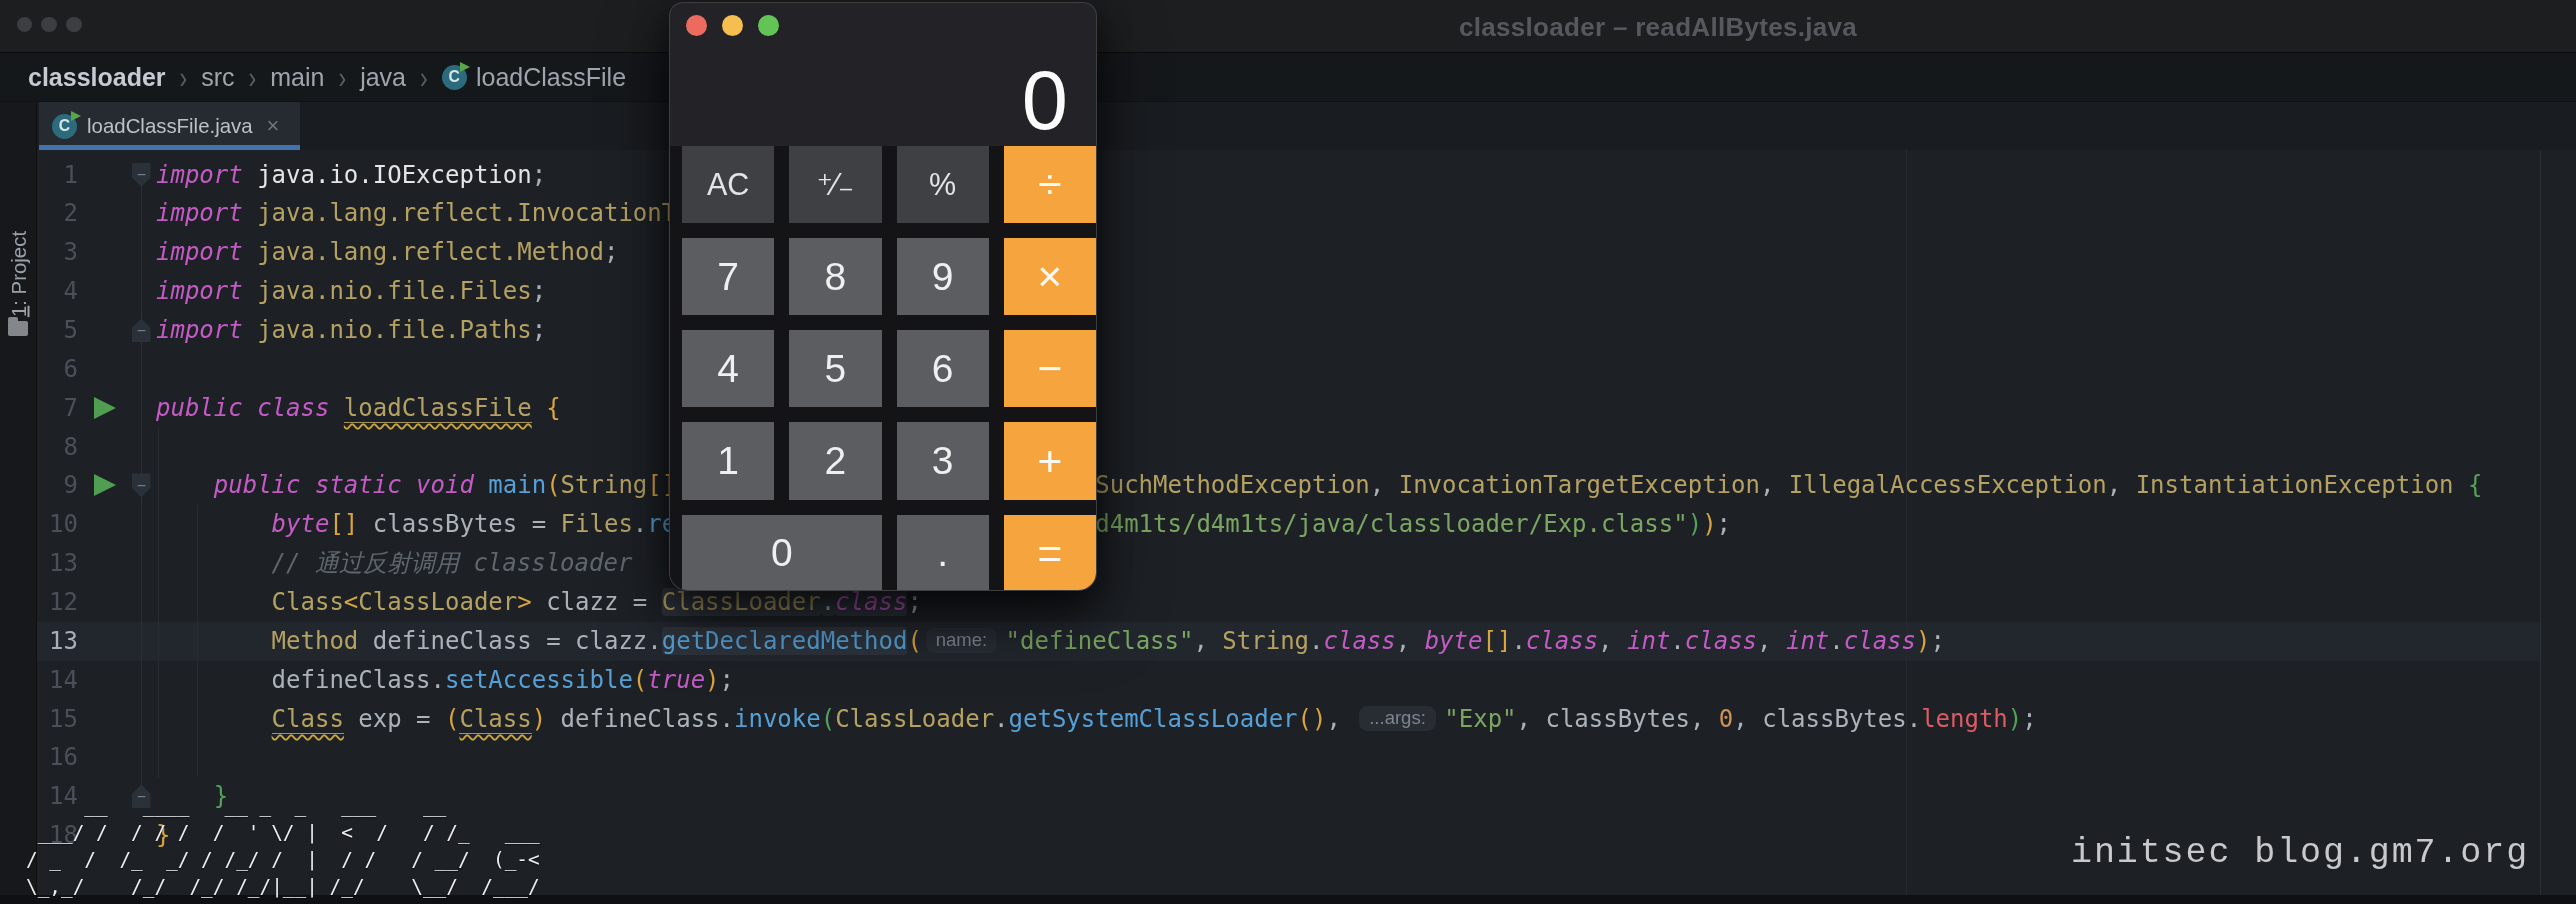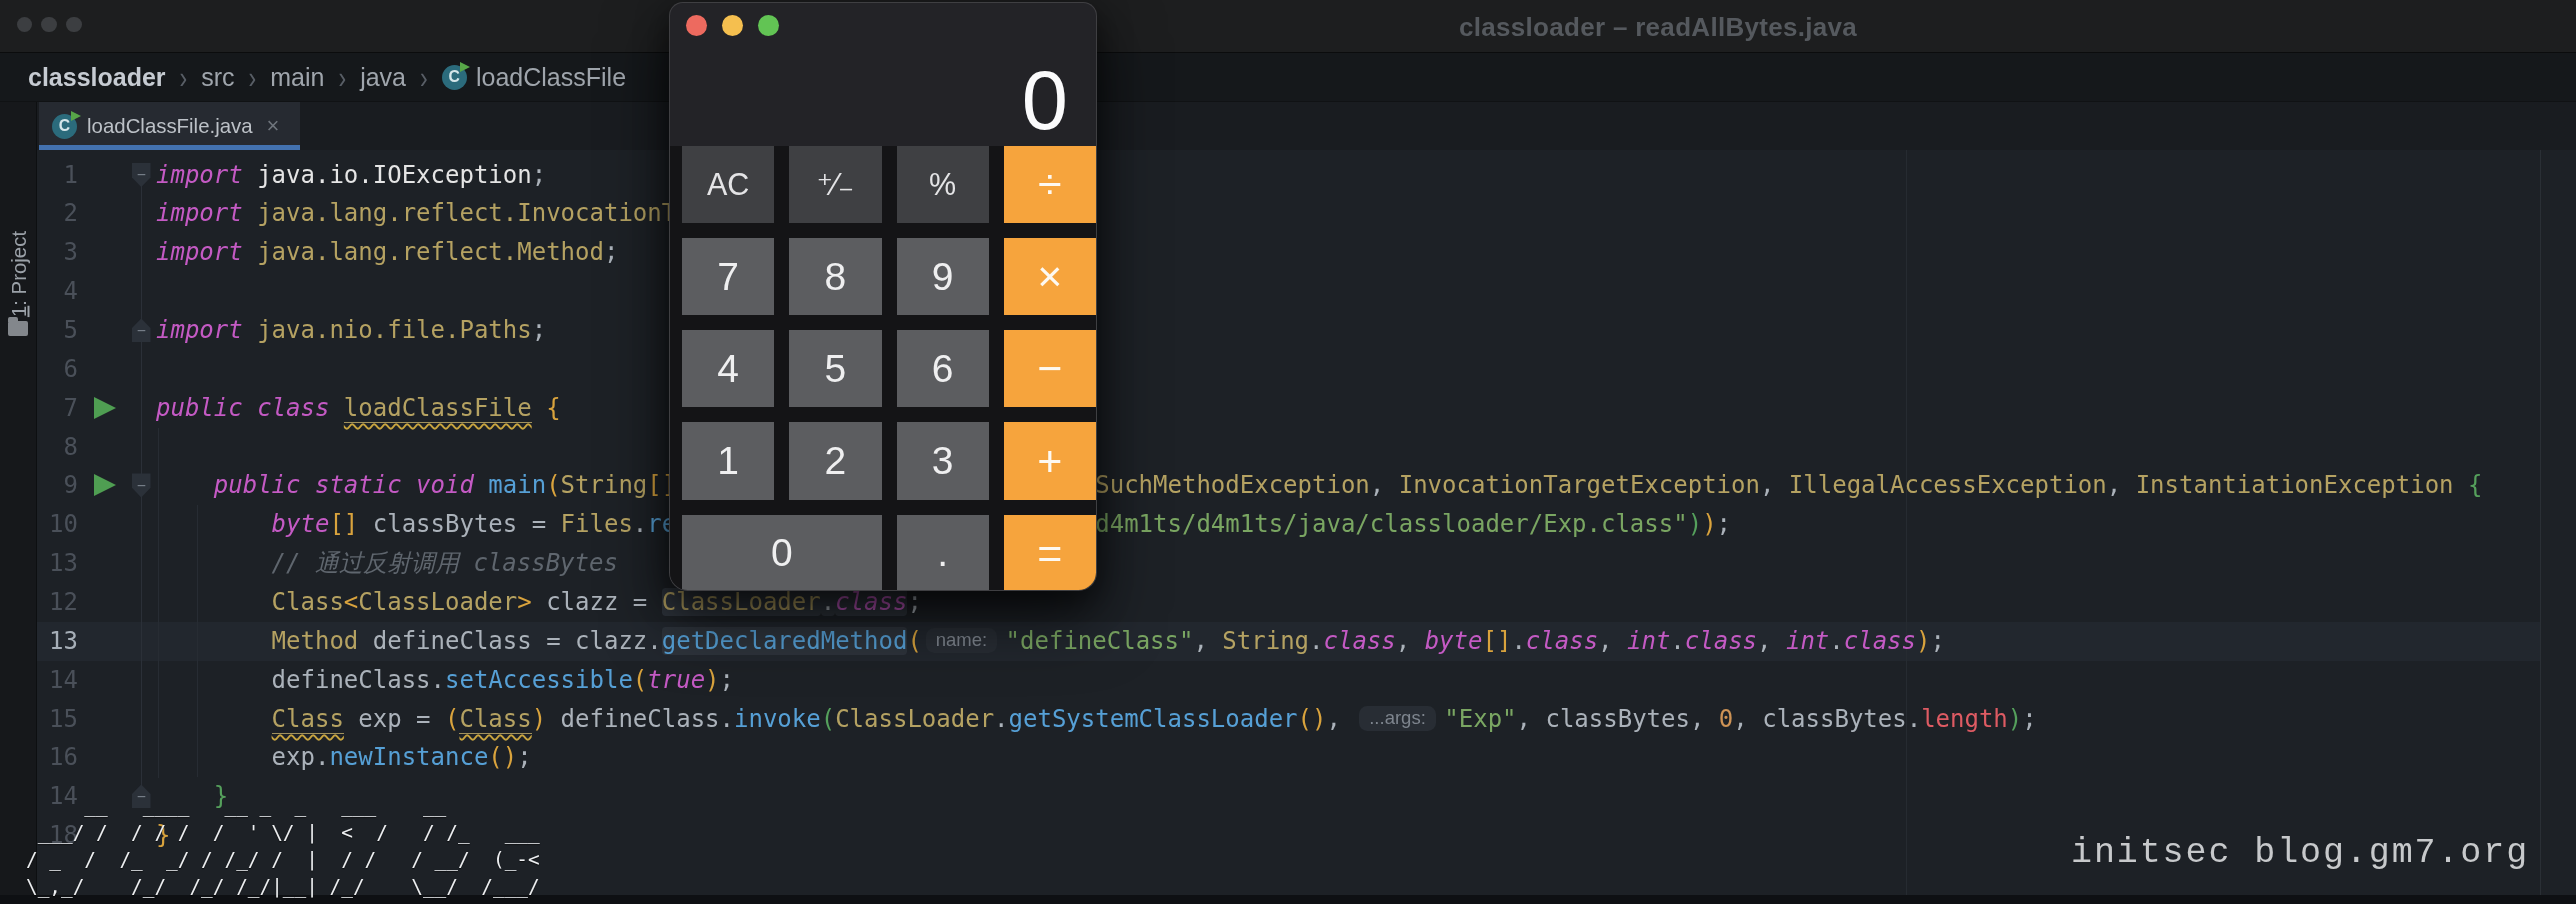--- a/index.html
+++ b/index.html
@@ -128,33 +128,33 @@
   <div class="caret-line"></div>
   <div class="guide fold-colline"></div>
   <div class="guide ig1"></div>
   <div class="guide ig2"></div>
   <div class="guide margin-guide"></div>
   <div class="guide right-sep"></div>
   <div id="code-area">
       <div class="line-row" style="top: 5.6px;"><span class="lnum">1</span><div class="fold down">−</div><span class="code"><span class="it" style="color: rgb(196, 90, 196);">import</span><span style="color: rgb(171, 178, 186);"> </span><span style="color: #e5e5e5;">java.io.IOException</span><span style="color: rgb(171, 178, 186);">;</span></span></div>
       <div class="line-row" style="top: 44px;"><span class="lnum">2</span><span class="code"><span class="it" style="color: rgb(196, 90, 196);">import</span><span style="color: rgb(171, 178, 186);"> </span><span style="color: rgb(181, 162, 98);">java.lang.reflect.InvocationTargetException</span><span style="color: rgb(171, 178, 186);">;</span></span></div>
       <div class="line-row" style="top: 83px;"><span class="lnum">3</span><span class="code"><span class="it" style="color: rgb(196, 90, 196);">import</span><span style="color: rgb(171, 178, 186);"> </span><span style="color: rgb(181, 162, 98);">java.lang.reflect.Method</span><span style="color: rgb(171, 178, 186);">;</span></span></div>
-      <div class="line-row" style="top: 122px;"><span class="lnum">4</span></div>
+      <div class="line-row" style="top: 122px;"><span class="lnum">4</span><span class="code"><span class="it" style="color: rgb(196, 90, 196);">import</span><span style="color: rgb(171, 178, 186);"> </span><span style="color: rgb(181, 162, 98);">java.nio.file.Files</span><span style="color: rgb(171, 178, 186);">;</span></span></div>
       <div class="line-row" style="top: 161px;"><span class="lnum">5</span><div class="fold up">−</div><span class="code"><span class="it" style="color: rgb(196, 90, 196);">import</span><span style="color: rgb(171, 178, 186);"> </span><span style="color: rgb(181, 162, 98);">java.nio.file.Paths</span><span style="color: rgb(171, 178, 186);">;</span></span></div>
       <div class="line-row" style="top: 200px;"><span class="lnum">6</span><span class="code"></span></div>
       <div class="line-row" style="top: 239px;"><span class="lnum">7</span><div class="run-icon"></div><span class="code"><span class="it" style="color: rgb(196, 90, 196);">public class</span><span style="color: rgb(171, 178, 186);"> </span><span class="ul wv" style="color: rgb(181, 162, 98);">loadClassFile</span><span style="color: rgb(171, 178, 186);"> </span><span style="color: rgb(217, 163, 61);">{</span></span></div>
       <div class="line-row" style="top: 278px;"><span class="lnum">8</span><span class="code"></span></div>
       <div class="line-row" style="top: 316px;"><span class="lnum">9</span><div class="run-icon"></div><div class="fold down">−</div><span class="code"><span style="color: rgb(171, 178, 186);">    </span><span class="it" style="color: rgb(196, 90, 196);">public static void</span><span style="color: rgb(171, 178, 186);"> </span><span style="color: rgb(86, 160, 214);">main</span><span style="color: rgb(217, 163, 61);">(</span><span style="color: rgb(181, 162, 98);">String</span><span style="color: rgb(217, 163, 61);">[]</span><span style="color: rgb(171, 178, 186);"> args</span><span style="color: rgb(217, 163, 61);">)</span><span style="color: rgb(171, 178, 186);"> </span><span class="it" style="color: rgb(196, 90, 196);">throws</span><span style="color: rgb(171, 178, 186);"> </span><span style="color: rgb(181, 162, 98);">IOException</span><span style="color: rgb(171, 178, 186);">, </span><span style="color: rgb(181, 162, 98);">NoSuchMethodException</span><span style="color: rgb(171, 178, 186);">, </span><span style="color: rgb(181, 162, 98);">InvocationTargetException</span><span style="color: rgb(171, 178, 186);">, </span><span style="color: rgb(181, 162, 98);">IllegalAccessException</span><span style="color: rgb(171, 178, 186);">, </span><span style="color: rgb(181, 162, 98);">InstantiationException</span><span style="color: rgb(171, 178, 186);"> </span><span style="color: rgb(85, 160, 92);">{</span></span></div>
       <div class="line-row" style="top: 355px;"><span class="lnum">10</span><span class="code"><span style="color: rgb(171, 178, 186);">        </span><span class="it" style="color: rgb(196, 90, 196);">byte</span><span style="color: rgb(217, 163, 61);">[]</span><span style="color: rgb(171, 178, 186);"> classBytes = </span><span style="color: rgb(181, 162, 98);">Files</span><span style="color: rgb(171, 178, 186);">.</span><span style="color: rgb(86, 160, 214);">readAllBytes</span><span style="color: rgb(217, 163, 61);">(</span><span style="color: rgb(181, 162, 98);">Paths</span><span style="color: rgb(171, 178, 186);">.</span><span style="color: rgb(86, 160, 214);">get</span><span style="color: rgb(85, 160, 92);">(</span><span style="color: rgb(122, 166, 98);">"/Users/d4m1ts/d4m1ts/java/classloader/Exp.class"</span><span style="color: rgb(85, 160, 92);">)</span><span style="color: rgb(217, 163, 61);">)</span><span style="color: rgb(171, 178, 186);">;</span></span></div>
-      <div class="line-row" style="top: 394px;"><span class="lnum">13</span><span class="code"><span style="color: rgb(171, 178, 186);">        </span><span class="it" style="color: rgb(95, 102, 110);">// 通过反射调用 classBytes</span></span></div>
+      <div class="line-row" style="top: 394px;"><span class="lnum">13</span><span class="code"><span style="color: rgb(171, 178, 186);">        </span><span class="it" style="color: rgb(95, 102, 110);">// 通过反射调用 classloader</span></span></div>
       <div class="line-row" style="top: 433px;"><span class="lnum">12</span><span class="code"><span style="color: rgb(171, 178, 186);">        </span><span style="color: rgb(181, 162, 98);">Class</span><span style="color: rgb(217, 163, 61);">&lt;</span><span style="color: rgb(181, 162, 98);">ClassLoader</span><span style="color: rgb(217, 163, 61);">&gt;</span><span style="color: rgb(171, 178, 186);"> clazz = </span><span class="hlbox" style="color: rgb(181, 162, 98);">ClassLoader</span><span class="hlbox" style="color: rgb(171, 178, 186);">.</span><span class="it hlbox" style="color: rgb(196, 90, 196);">class</span><span style="color: rgb(171, 178, 186);">;</span></span></div>
       <div class="line-row active" style="top: 472px;"><span class="lnum">13</span><span class="code"><span style="color: rgb(171, 178, 186);">        </span><span style="color: rgb(181, 162, 98);">Method</span><span style="color: rgb(171, 178, 186);"> defineClass = clazz.</span><span class="hlbox" style="color: rgb(86, 160, 214);">getDeclaredMethod</span><span style="color: rgb(217, 163, 61);">(</span><span class="hint">name:</span><span style="color: rgb(122, 166, 98);">"defineClass"</span><span style="color: rgb(171, 178, 186);">, </span><span style="color: rgb(181, 162, 98);">String</span><span style="color: rgb(171, 178, 186);">.</span><span class="it" style="color: rgb(196, 90, 196);">class</span><span style="color: rgb(171, 178, 186);">, </span><span class="it" style="color: rgb(196, 90, 196);">byte</span><span style="color: rgb(217, 163, 61);">[]</span><span style="color: rgb(171, 178, 186);">.</span><span class="it" style="color: rgb(196, 90, 196);">class</span><span style="color: rgb(171, 178, 186);">, </span><span class="it" style="color: rgb(196, 90, 196);">int</span><span style="color: rgb(171, 178, 186);">.</span><span class="it" style="color: rgb(196, 90, 196);">class</span><span style="color: rgb(171, 178, 186);">, </span><span class="it" style="color: rgb(196, 90, 196);">int</span><span style="color: rgb(171, 178, 186);">.</span><span class="it" style="color: rgb(196, 90, 196);">class</span><span style="color: rgb(217, 163, 61);">)</span><span style="color: rgb(171, 178, 186);">;</span></span></div>
       <div class="line-row" style="top: 511px;"><span class="lnum">14</span><span class="code"><span style="color: rgb(171, 178, 186);">        defineClass.</span><span style="color: rgb(86, 160, 214);">setAccessible</span><span style="color: rgb(217, 163, 61);">(</span><span class="it" style="color: rgb(196, 90, 196);">true</span><span style="color: rgb(217, 163, 61);">)</span><span style="color: rgb(171, 178, 186);">;</span></span></div>
       <div class="line-row" style="top: 550px;"><span class="lnum">15</span><span class="code"><span style="color: rgb(171, 178, 186);">        </span><span class="ul wv" style="color: rgb(181, 162, 98);">Class</span><span style="color: rgb(171, 178, 186);"> exp = </span><span style="color: rgb(217, 163, 61);">(</span><span class="ul wv" style="color: rgb(181, 162, 98);">Class</span><span style="color: rgb(217, 163, 61);">)</span><span style="color: rgb(171, 178, 186);"> defineClass.</span><span style="color: rgb(86, 160, 214);">invoke</span><span style="color: rgb(85, 160, 92);">(</span><span style="color: rgb(181, 162, 98);">ClassLoader</span><span style="color: rgb(171, 178, 186);">.</span><span style="color: rgb(86, 160, 214);">getSystemClassLoader</span><span style="color: rgb(217, 163, 61);">()</span><span style="color: rgb(171, 178, 186);">, </span><span class="hint">...args:</span><span style="color: rgb(122, 166, 98);">"Exp"</span><span style="color: rgb(171, 178, 186);">, classBytes, </span><span style="color: rgb(206, 147, 85);">0</span><span style="color: rgb(171, 178, 186);">, classBytes.</span><span style="color: rgb(222, 91, 99);">length</span><span style="color: rgb(85, 160, 92);">)</span><span style="color: rgb(171, 178, 186);">;</span></span></div>
-      <div class="line-row" style="top: 588px; text-decoration: underline;"><span class="lnum">16</span><span class="code"><span style="color: rgb(171, 178, 186);">        exp.</span><span style="color: rgb(86, 160, 214);">newInstance</span><span style="color: rgb(217, 163, 61);">()</span><span style="color: rgb(171, 178, 186);">;</span></span></div>
+      <div class="line-row" style="top: 588px; text-decoration: underline;"><span class="lnum">16</span></div>
       <div class="line-row" style="top: 627px;"><span class="lnum">14</span><div class="fold up">−</div><span class="code"><span style="color: rgb(171, 178, 186);">    </span><span style="color: rgb(85, 160, 92);">}</span></span></div>
       <div class="line-row" style="top: 666px;"><span class="lnum">18</span><span class="code"><span style="color: rgb(217, 163, 61);">}</span></span></div>
     </div>
 </div>
 
 <div class="calc">
   <span class="calc-tl" style="left: 15.7px; background: rgb(237, 106, 95);"></span>
   <span class="calc-tl" style="left: 52px; background: rgb(245, 191, 79);"></span>
   <span class="calc-tl" style="left: 88px; background: rgb(98, 196, 84);"></span>
   <div class="calc-display">

